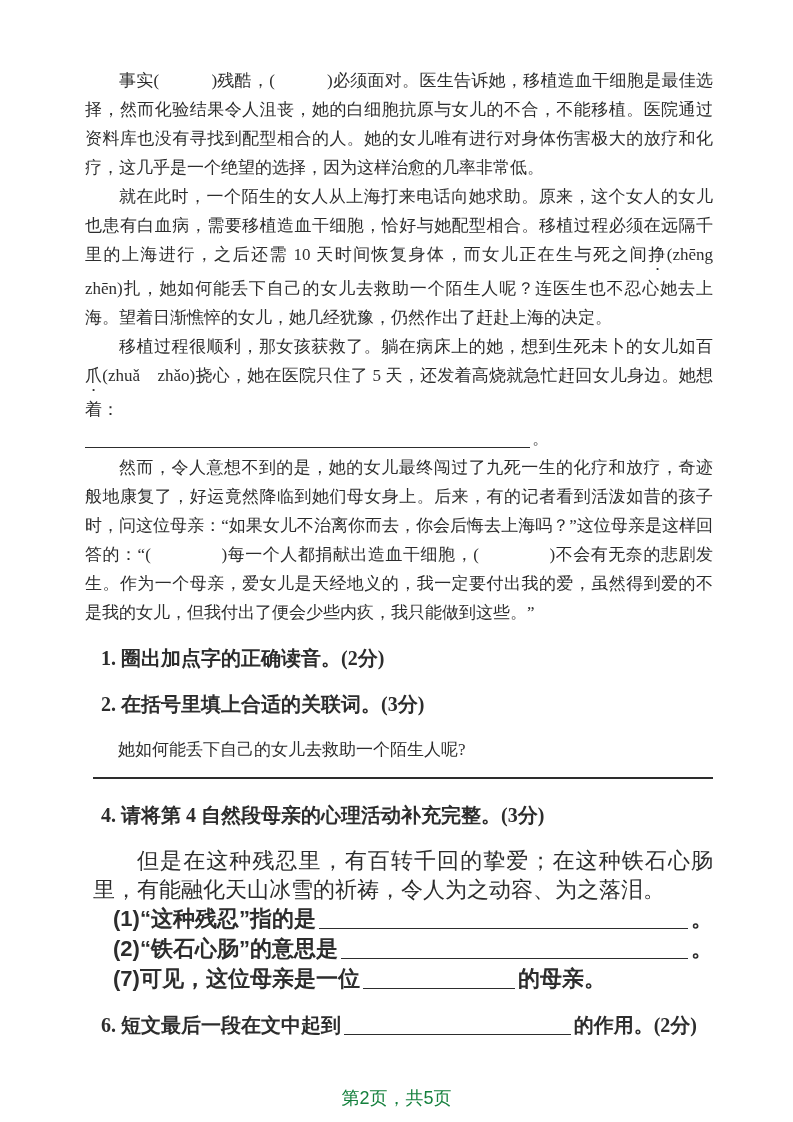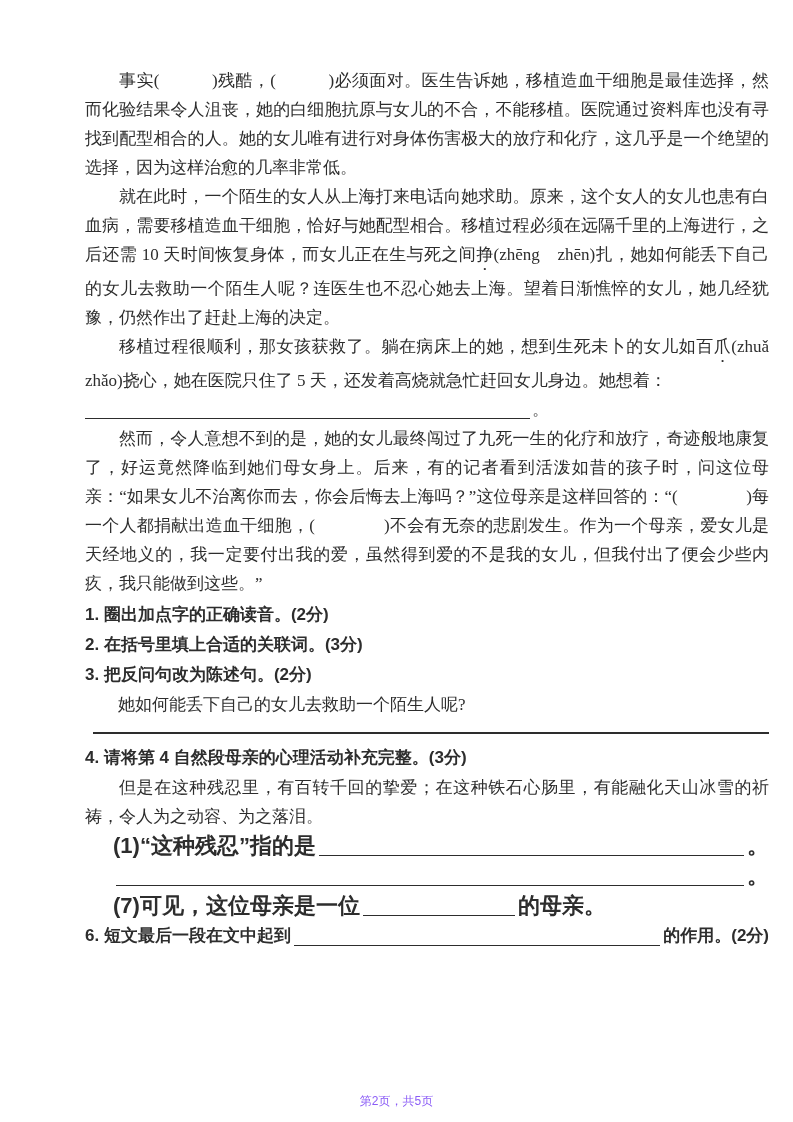--- a/index.html
+++ b/index.html
@@ -4,21 +4,21 @@
 <style>
   html,body{margin:0;padding:0;background:#e9e9e9;}
   .page{
     position:relative;
     width:793px;height:1122px;
     background:#ffffff;
     color:#2d2d2d;
     font-family:"Liberation Serif","DejaVu Serif",serif;
     overflow:hidden;
     box-sizing:border-box;
-    padding:66px 24px 0 85px;
+    padding:66px 80px 0 85px;
   }
   .passage p{
     margin:0;
     font-size:17px;
     line-height:29px;
     text-align:justify;
     text-indent:2em;
   }
   .em-dot{
     -webkit-text-emphasis:filled dot;
@@ -46,56 +46,56 @@
   }
   .fblank{
     flex:1;
     border-bottom:1.6px solid #2d2d2d;
     height:0;
     margin:0 3px 5px 3px;
   }
   .fblank.fixed{flex:0 0 152px;}
   .questions{margin-top:2px;}
   .q-line{
-    font-size:17px;
+    font-size:20px;
     line-height:30px;
     font-weight:700;
-    font-family:Liberation Sans, sans-serif;
-    margin:0;
+    font-family:Liberation Serif, serif;
+    margin:16px;
   }
   .q-sub{
     font-size:22px;
     line-height:30px;
     font-weight:700;
     font-family:"Liberation Sans","DejaVu Sans",sans-serif;
     margin-left:28px;
   }
   .q-sentence{
     font-size:17px;
     line-height:30px;
     margin-left:33px;
     font-family:"Liberation Serif","DejaVu Serif",serif;
   }
   .q-quote{
-    font-size:17px;
+    font-size:22px;
     line-height:29px;
-    margin-left:0;
+    margin-left:8px;
     text-indent:2em;
     text-align:justify;
     font-family:"Liberation Serif","DejaVu Serif",serif;
   }
   .nowrap{white-space:nowrap;}
   .q3-answer-row{margin-top:12px;margin-bottom:4px;}
   .footer{
     position:absolute;
     left:0;right:0;
     bottom:12px;
     text-align:center;
-    font-size:12px;
-    color:#8b5cf6;
+    font-size:18px;
+    color:#15803d;
     font-family:"Liberation Sans","DejaVu Sans",sans-serif;
   }
 </style>
 </head>
 <body>
 
 <div class="page">
 
   <div class="passage">
     <p>事实(　　　)残酷，(　　　)必须面对。医生告诉她，移植造血干细胞是最佳选择，然而化验结果令人沮丧，她的白细胞抗原与女儿的不合，不能移植。医院通过资料库也没有寻找到配型相合的人。她的女儿唯有进行对身体伤害极大的放疗和化疗，这几乎是一个绝望的选择，因为这样治愈的几率非常低。</p>
@@ -108,37 +108,37 @@
       <span class="p3-blank"></span>
       <span>。</span>
     </div>
 
     <p>然而，令人意想不到的是，她的女儿最终闯过了九死一生的化疗和放疗，奇迹般地康复了，好运竟然降临到她们母女身上。后来，有的记者看到活泼如昔的孩子时，问这位母亲：“如果女儿不治离你而去，你会后悔去上海吗？”这位母亲是这样回答的：“(　　　　)每一个人都捐献出造血干细胞，(　　　　)不会有无奈的悲剧发生。作为一个母亲，爱女儿是天经地义的，我一定要付出我的爱，虽然得到爱的不是我的女儿，但我付出了便会少些内疚，我只能做到这些。”</p>
   </div>
 
   <div class="questions">
     <div class="q-line">1. 圈出加点字的正确读音。(2分)</div>
     <div class="q-line">2. 在括号里填上合适的关联词。(3分)</div>
-    <div class="q-line">3. 把反问句改为陈述句。(2分)</div>
     <div class="q-sentence">她如何能丢下自己的女儿去救助一个陌生人呢?</div>
 
     <div class="blank-row q3-answer-row">
       <span class="q3-blank"></span>
     </div>
 
     <div class="q-line">4. 请将第 4 自然段母亲的心理活动补充完整。(3分)</div>
     <div class="q-quote">但是在这种残忍里，有百转千回的挚爱；在这种铁石心肠里，有能融化天山冰雪的祈祷，令人为之动容、为之落泪。</div>
 
     <div class="blank-row q-sub">
       <span class="nowrap">(1)“这种残忍”指的是</span>
       <span class="fblank"></span>
       <span class="nowrap">。</span>
     </div>
 
     <div class="blank-row q-sub">
+      <span class="nowrap">(2)“铁石心肠”的意思是</span>
       <span class="fblank"></span>
       <span class="nowrap">。</span>
     </div>
 
     <div class="blank-row q-sub">
       <span class="nowrap">(7)可见，这位母亲是一位</span>
       <span class="fblank fixed"></span>
       <span class="nowrap">的母亲。</span>
     </div>
 

